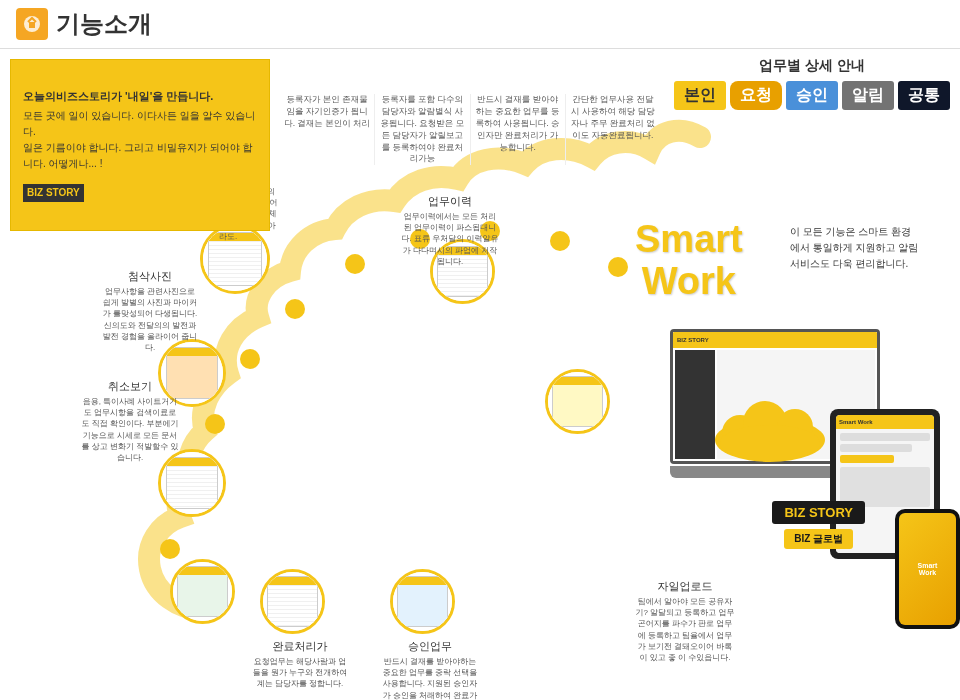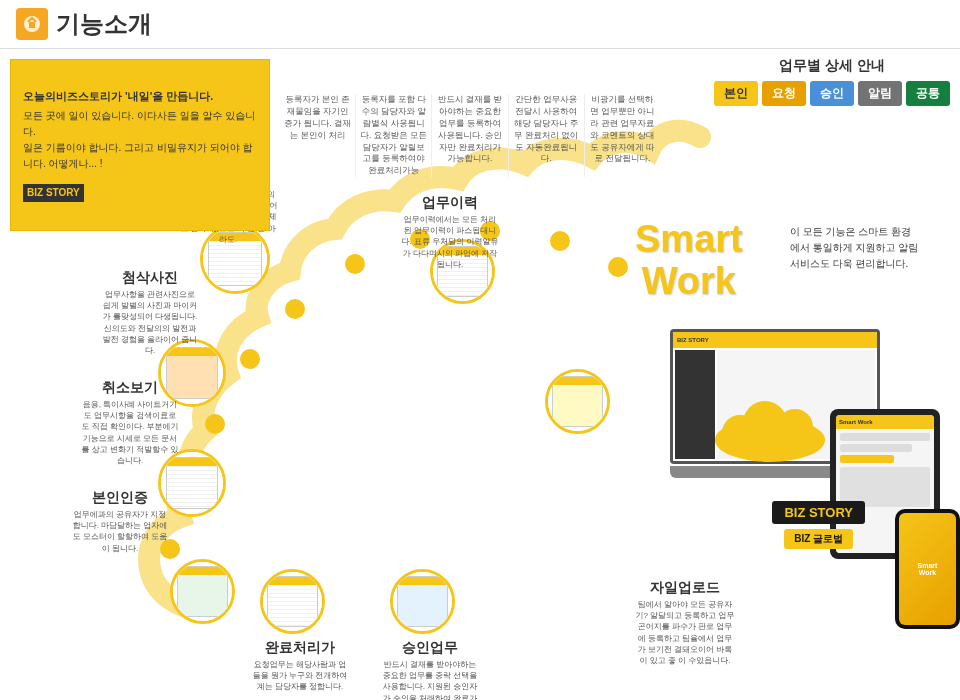--- a/index.html
+++ b/index.html
@@ -80,31 +80,31 @@
       color: #333;
       margin-bottom: 6px;
     }
     .guide-tabs {
       display: flex;
       gap: 4px;
       justify-content: center;
     }
     .guide-tab {
       padding: 4px 10px;
-      font-size: 12px;
+      font-size: 16px;
       font-weight: bold;
       border: none;
       cursor: pointer;
       border-radius: 3px;
     }
     .tab-main { background: #f5c518; color: #333; }
-    .tab-req { background: #e8a000; color: #fff; }
+    .tab-req { background: #e8a000; color: #fff; border-radius: 8px; }
     .tab-approve { background: #4a90d9; color: #fff; }
     .tab-notify { background: #737373; color: #fff; }
-    .tab-common { background: #15803d; color: #fff; }
+    .tab-common { background: #0f172a; color: #fff; }
 
     
     .feature-circle {
       position: absolute;
       border-radius: 50%;
       border: 3px solid #f5c518;
       background: #fff;
       display: flex;
       align-items: center;
       justify-content: center;
@@ -328,22 +328,22 @@
       z-index: 2;
       pointer-events: none;
     }
 
     
     .feat {
       position: absolute;
       z-index: 6;
     }
     .feat-name {
-      font-size: 14px;
-      font-weight: bold;
+      font-size: 11px;
+      font-weight: normal;
       color: #333;
       text-align: center;
       margin-bottom: 2px;
     }
     .feat-text {
       font-size: 8px;
       color: #555;
       line-height: 1.4;
       text-align: center;
       width: 100px;
@@ -422,23 +422,20 @@
     </div>
     <div class="top-cat-item">
       <span>등록자를 포함 다수의 담당자와 알람별식 사용됩니다. 요청받은 모든 담당자가 알릴보고를 등록하여야 완료처리가능</span>
     </div>
     <div class="top-cat-item">
       <span>반드시 결재를 받아야하는 중요한 업무를 등록하여 사용됩니다. 승인자만 완료처리가 가능합니다.</span>
     </div>
     <div class="top-cat-item">
       <span>간단한 업무사용 전달시 사용하여 해당 담당자나 주무 완료처리 없이도 자동완료됩니다.</span>
     </div>
-    <div class="top-cat-item">
-      <span>비광기를 선택하면 업무뿐만 아니라 관련 업무자료와 코멘트의 상대도 공유자에게 따로 전달됩니다.</span>
-    </div>
   </div>
 
   <div class="feat" style="left:178px; top:120px;">
     <div class="feat-name">업무히스토리</div>
     <div class="feat-text">현재 진행하고 있는 업무의 진행이력을 보고, 볼 수 있어서 해결의 기간과 결과를 체크 할 수 있고도 더 볼 줄 아라도.</div>
   </div>
 
   <div class="feature-circle" style="left:200px;top:175px;width:70px;height:70px;">
     <div class="fc-inner">
       <div class="fc-screen">
@@ -469,24 +466,20 @@
 
   <div class="feature-circle" style="left:158px;top:400px;width:68px;height:68px;">
     <div class="fc-inner">
       <div class="fc-screen">
         <div class="fc-screen-bar"></div>
         <div class="fc-screen-content"></div>
       </div>
     </div>
   </div>
 
-  <div class="feat" style="left:70px; top:440px;">
-    <div class="feat-name">본인인증</div>
-    <div class="feat-text">업무에과의 공유자가 지정합니다. 마담달하는 업자에도 모스터이 할할하여 도움이 됩니다.</div>
-  </div>
 
   <div class="feature-circle" style="left:170px;top:510px;width:65px;height:65px;">
     <div class="fc-inner">
       <div class="fc-screen">
         <div class="fc-screen-bar"></div>
         <div class="fc-screen-content" style="background:#e8f5e9;"></div>
       </div>
     </div>
   </div>
 

